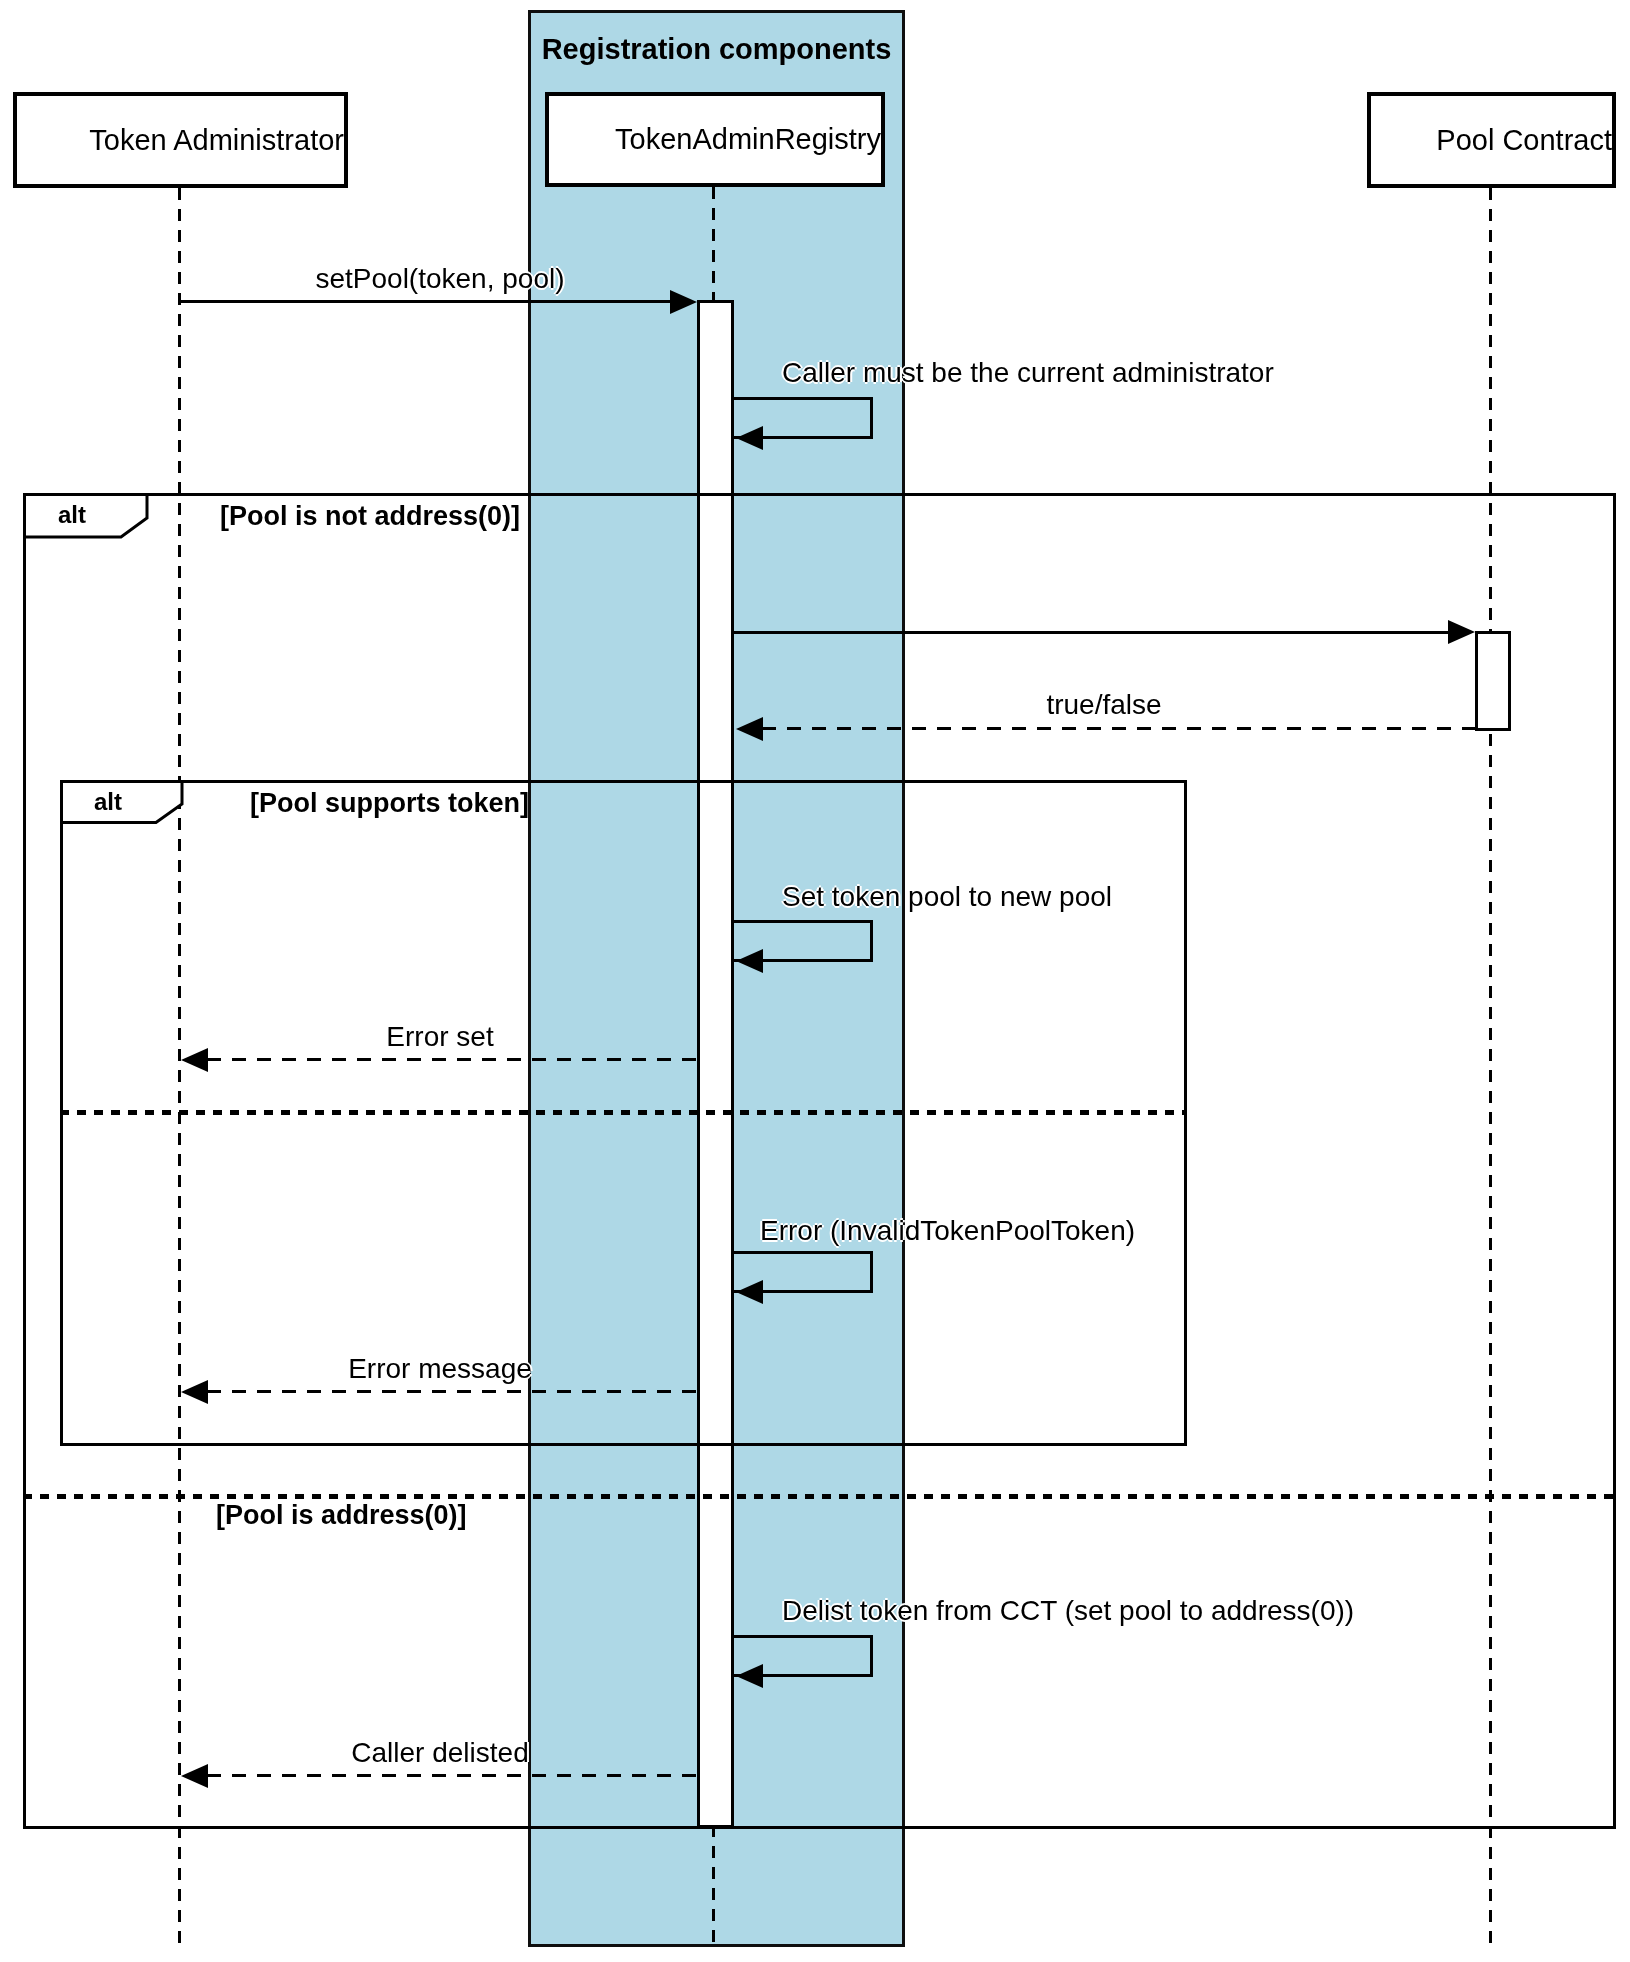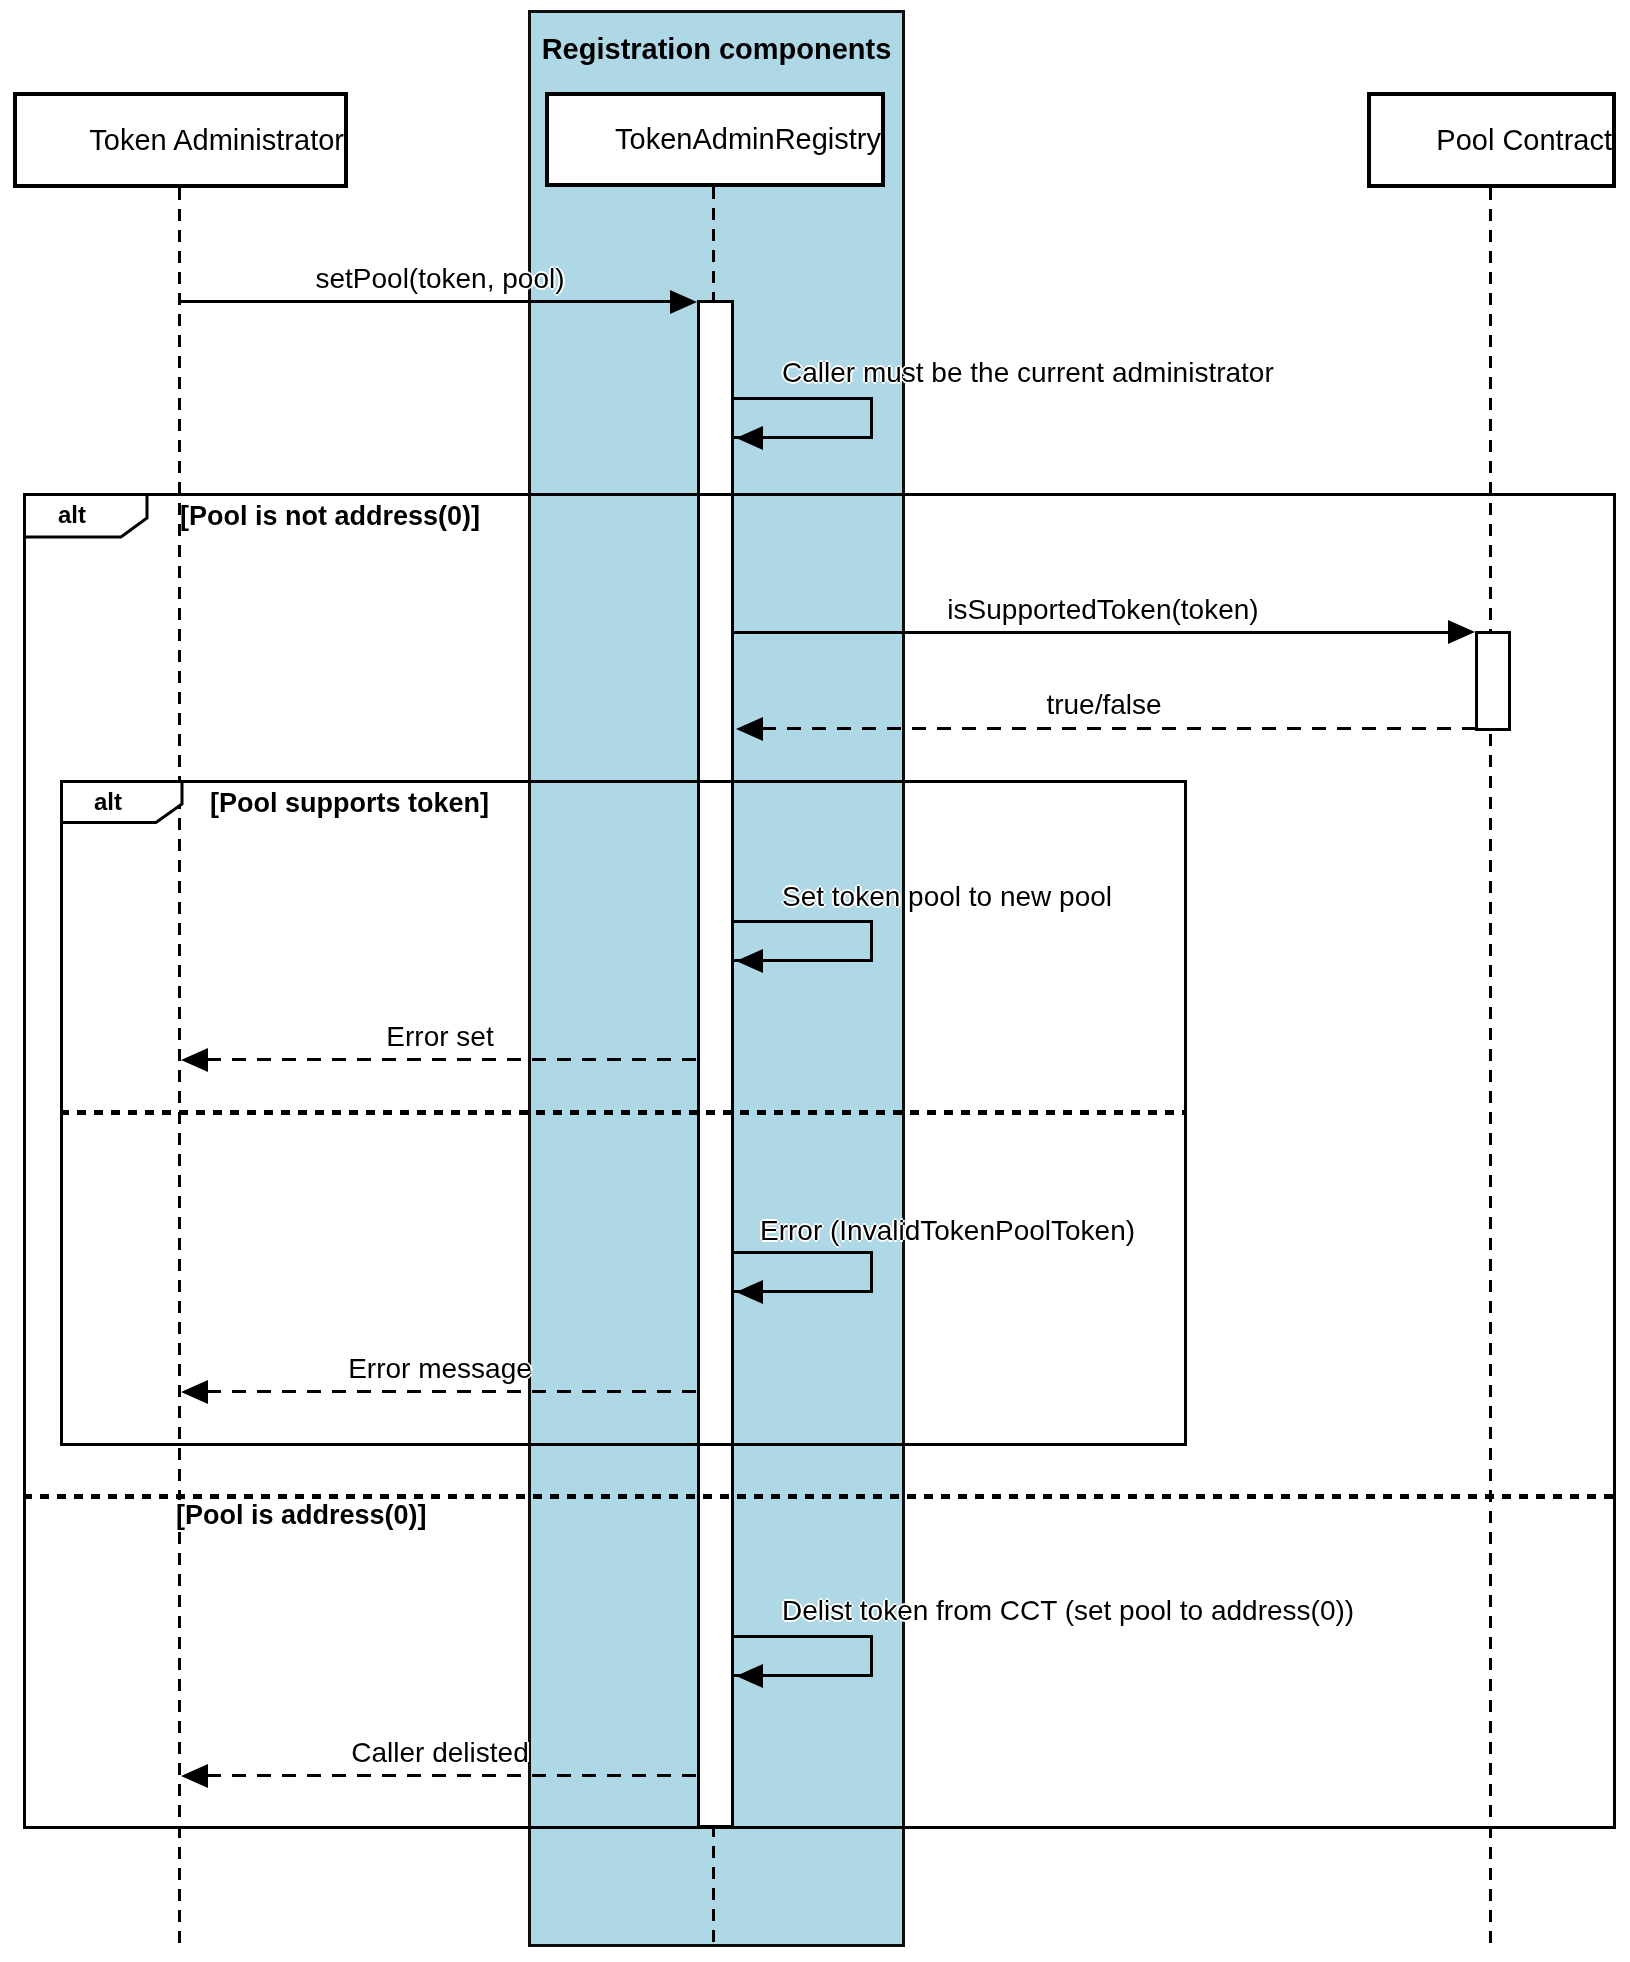--- a/index.html
+++ b/index.html
@@ -35,21 +35,21 @@
   
   .frame{position:absolute;box-sizing:border-box;border:3px solid #000;z-index:4;}
   #frame-outer{left:23px;top:493px;width:1593px;height:1336px;}
   #frame-inner{left:60px;top:780px;width:1127px;height:666px;}
   .frame-pentagon{position:absolute;z-index:5;}
   #pent-outer{left:23px;top:493px;}
   #pent-inner{left:60px;top:780px;}
   .frame-keyword{position:absolute;z-index:6;font-size:24px;font-weight:700;text-align:center;}
   #kw-outer{left:23px;top:501px;width:98px;}
   #kw-inner{left:60px;top:788px;width:96px;}
-  .guard{position:absolute;z-index:6;font-size:27px;font-weight:700;white-space:nowrap;line-height:33px;}
+  .guard{position:absolute;z-index:6;font-size:27px;font-weight:700;white-space:nowrap;line-height:33px;margin-left:40px;}
   #guard-outer-1{left:180px;top:500px;}
   #guard-inner-1{left:210px;top:787px;}
   .guard-chip{background:#fff;padding:0 6px;}
   #guard-inner-2{left:204px;top:1115px;}
   #guard-outer-2{left:170px;top:1499px;}
 
   
   .divider{position:absolute;height:5px;z-index:5;
            background:repeating-linear-gradient(90deg,#000 0 9px,transparent 9px 17px);}
   #div-inner{left:60px;top:1110px;width:1127px;}
@@ -139,21 +139,20 @@
 
   <div class="frame" id="frame-outer"></div>
   <svg class="frame-pentagon" id="pent-outer" width="127" height="47">
     <path d="M1.5,1.5 H124 V25 L98,44 H1.5 Z" fill="#ffffff" stroke="#000000" stroke-width="3"></path>
   </svg>
   <div class="frame-keyword" id="kw-outer">alt</div>
   <div class="guard" id="guard-outer-1">[Pool is not address(0)]</div>
 
   <div class="line-solid" id="msg-issup-line"></div>
   <div class="head-right" id="msg-issup-head"></div>
-  <div class="msg-label center" id="lbl-issup">isSupportedToken(token)</div>
 
   <div class="line-dashed" id="msg-tf-line"></div>
   <div class="head-left" id="msg-tf-head"></div>
   <div class="msg-label center" id="lbl-tf">true/false</div>
 
   <div class="frame" id="frame-inner"></div>
   <svg class="frame-pentagon" id="pent-inner" width="125" height="45">
     <path d="M1.5,1.5 H122 V24 L96,42.5 H1.5 Z" fill="#ffffff" stroke="#000000" stroke-width="3"></path>
   </svg>
   <div class="frame-keyword" id="kw-inner">alt</div>

